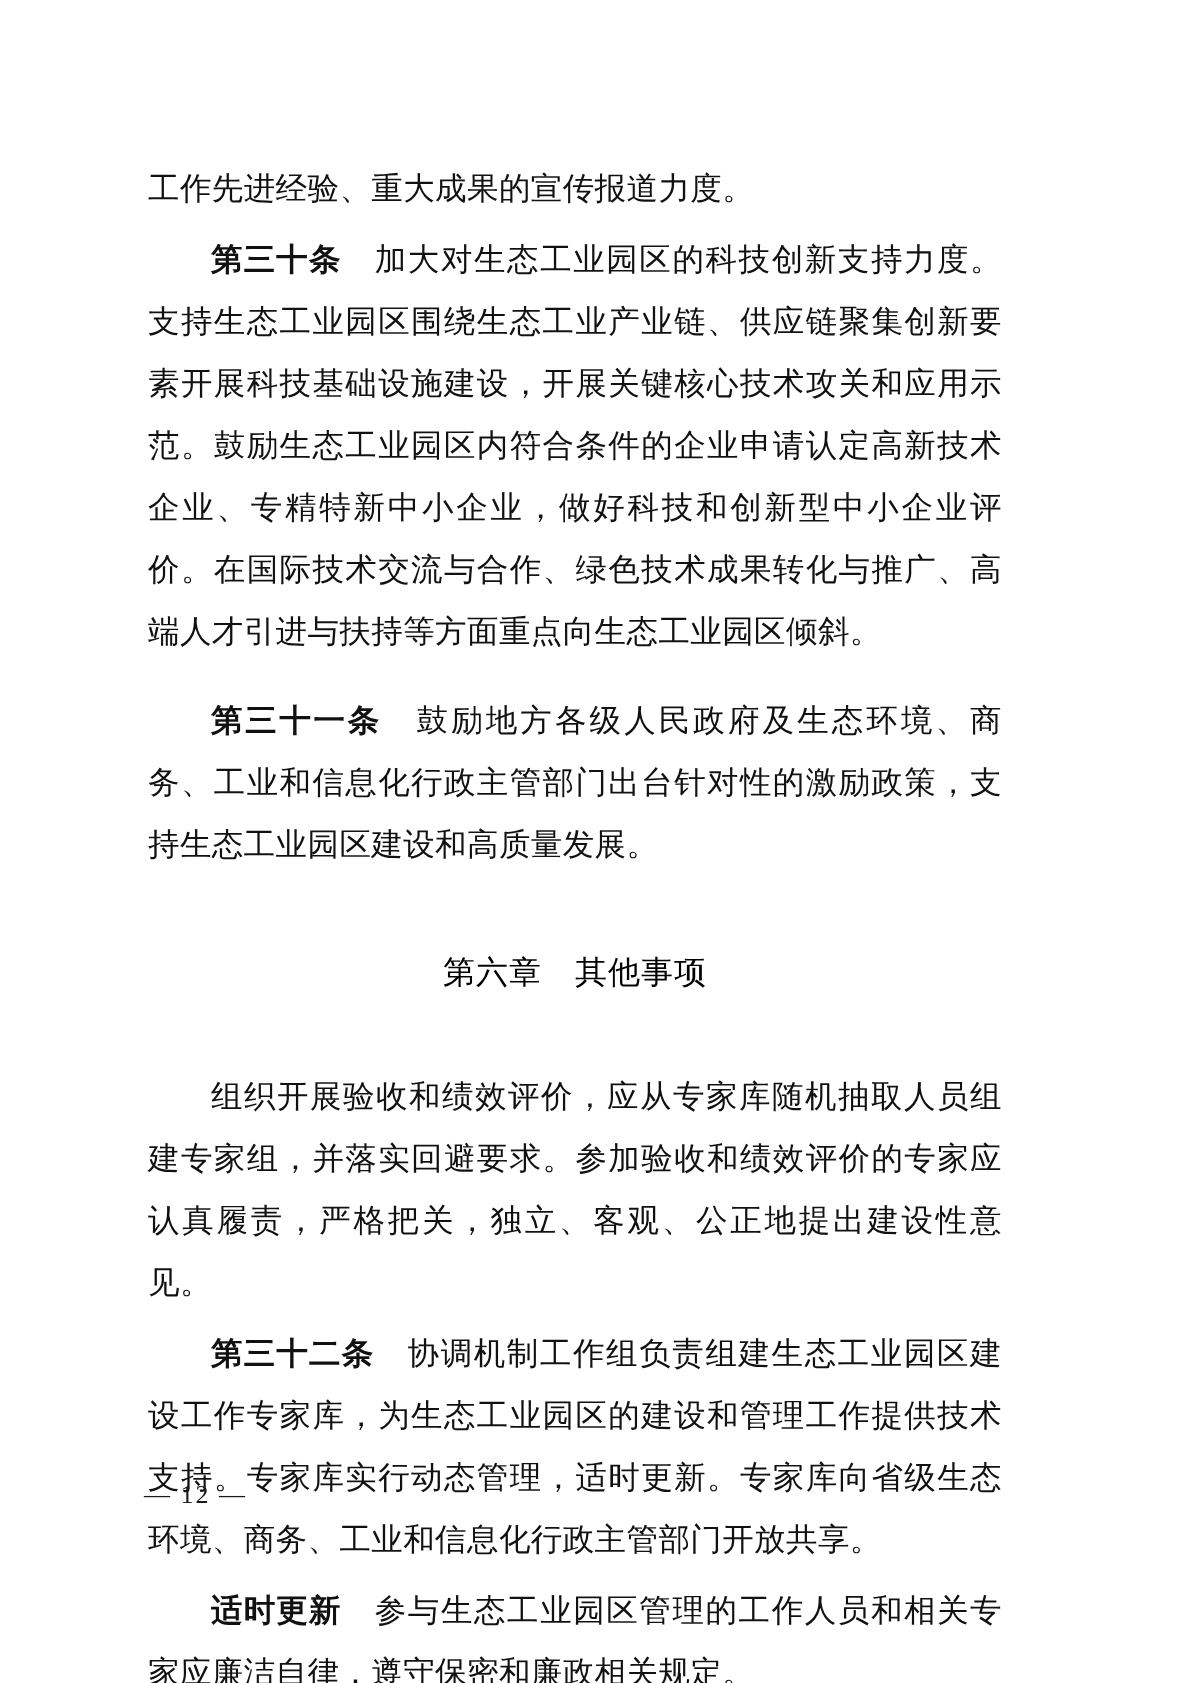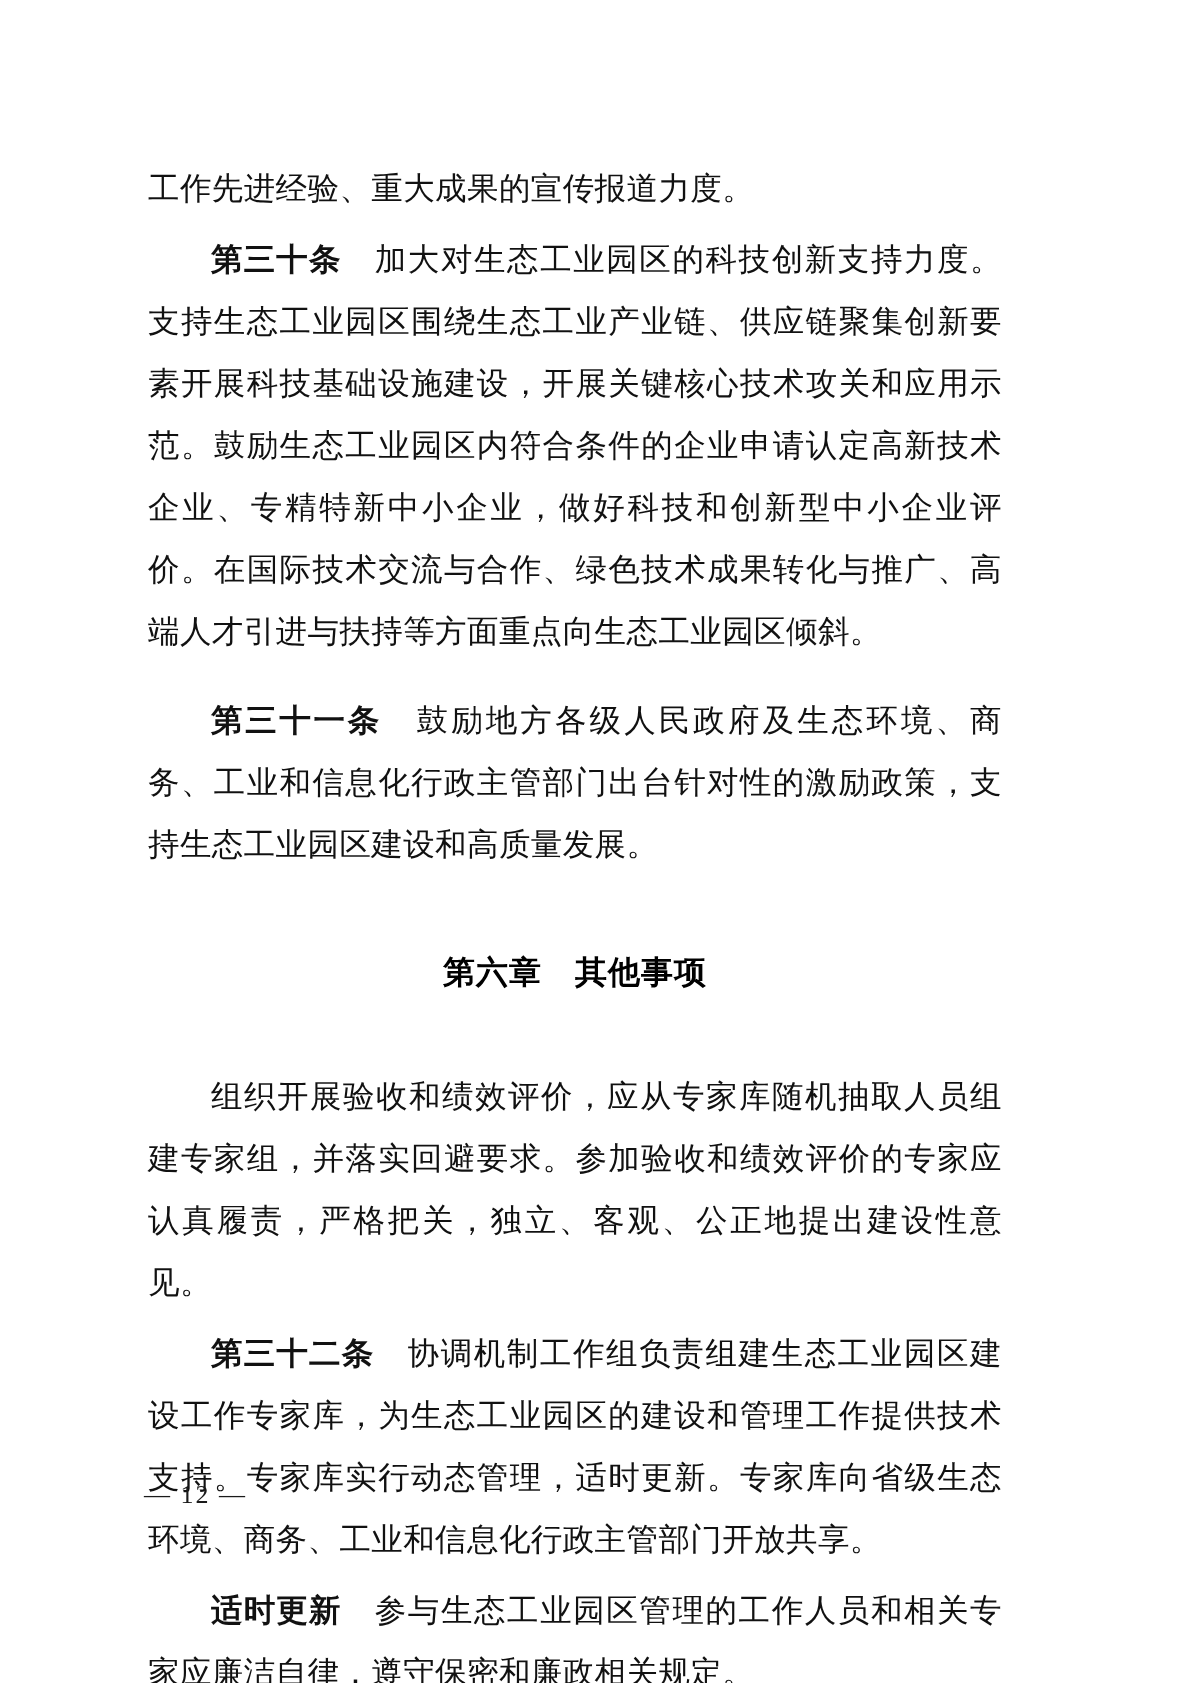--- a/index.html
+++ b/index.html
@@ -42,21 +42,21 @@
     text-indent: 63px;
   }
   .para .art {
     font-weight: bold;
     font-family: "Liberation Sans", "DejaVu Sans", sans-serif;
     letter-spacing: 0px;
   }
   .chapter-heading {
     font-size: 32px;
     line-height: 60px;
-    font-weight: bold;
+    font-weight: normal;
     text-align: center;
     font-family: "Liberation Sans", "DejaVu Sans", sans-serif;
     margin: 0;
     letter-spacing: 1px;
     color: #000000;
   }
   .gap-before-heading { height: 58px; }
   .gap-after-heading  { height: 56px; }
   .gap-after-31       { height: 10px; }
 

